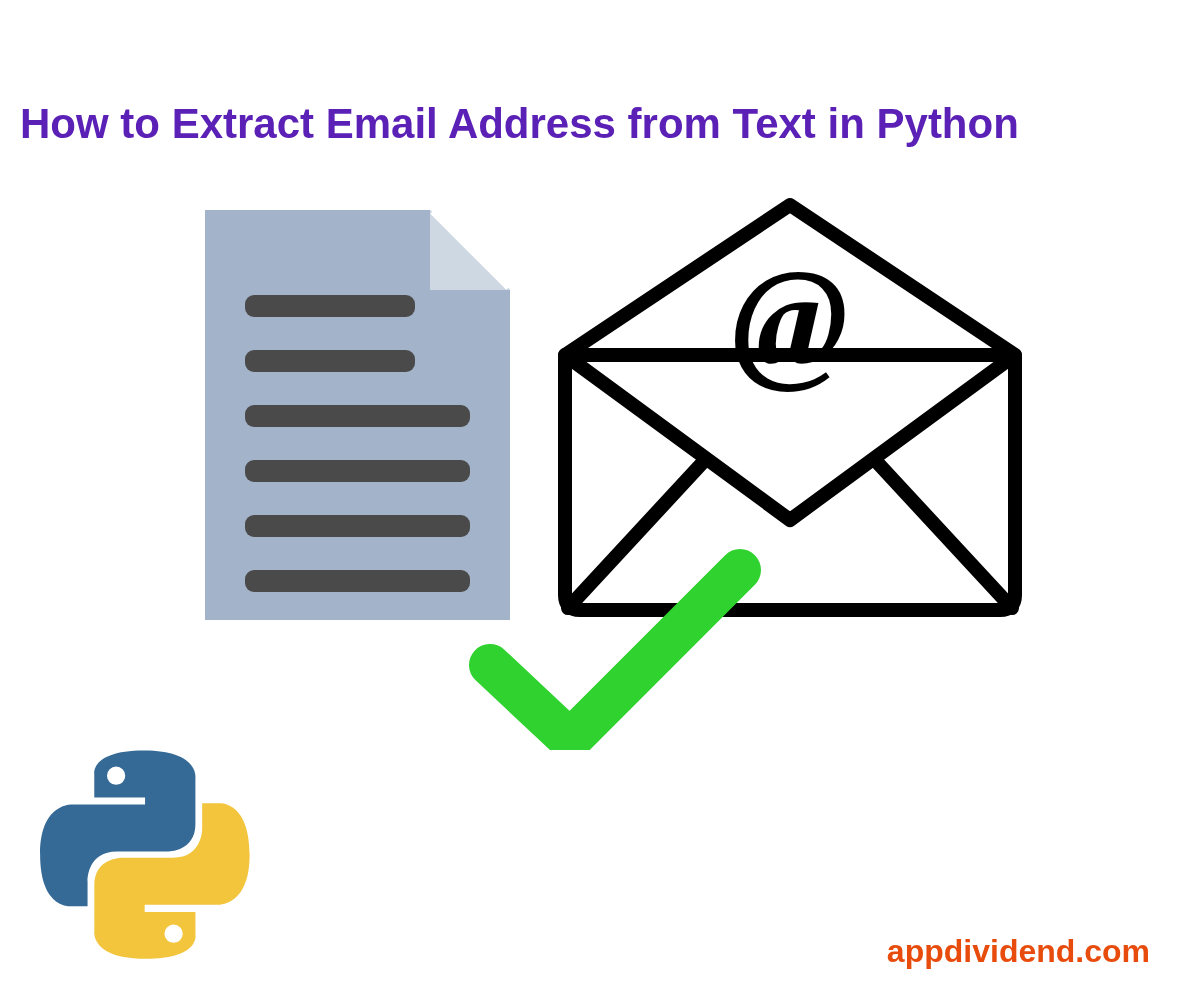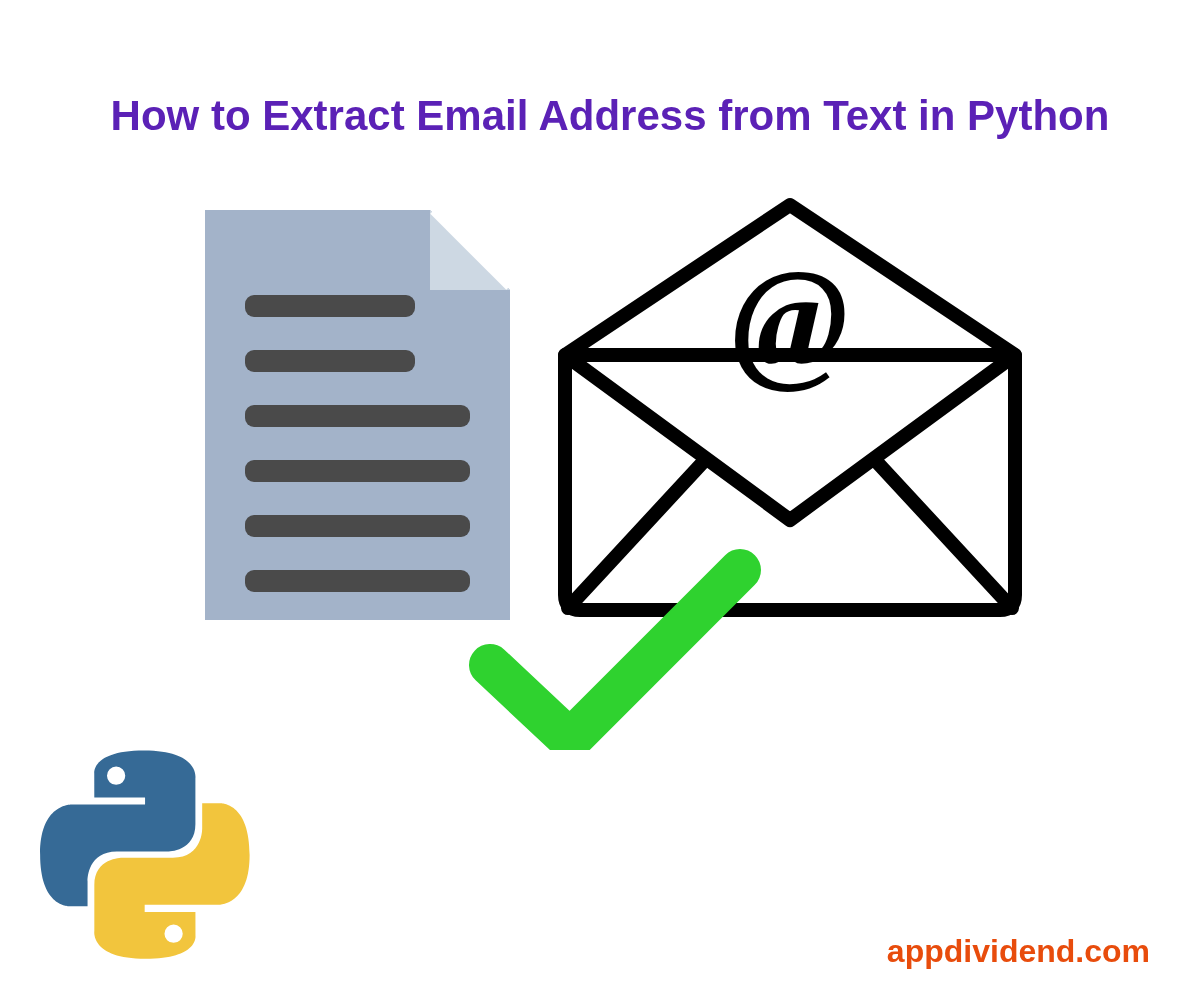--- a/index.html
+++ b/index.html
@@ -6,24 +6,24 @@
     body {
       width: 1200px;
       height: 1000px;
       background: #ffffff;
       font-family: Arial, Helvetica, sans-serif;
       position: relative;
       overflow: hidden;
     }
     .title {
       position: absolute;
-      top: 92px;
+      top: 100px;
       left: 0;
       width: 100%;
-      text-align: center;
+      text-align: left;
       font-size: 42px;
       font-weight: bold;
       color: #5B21B6;
       padding-left: 20px;
     }
     .illustration {
       position: absolute;
       top: 190px;
       left: 50%;
       transform: translateX(-50%);

